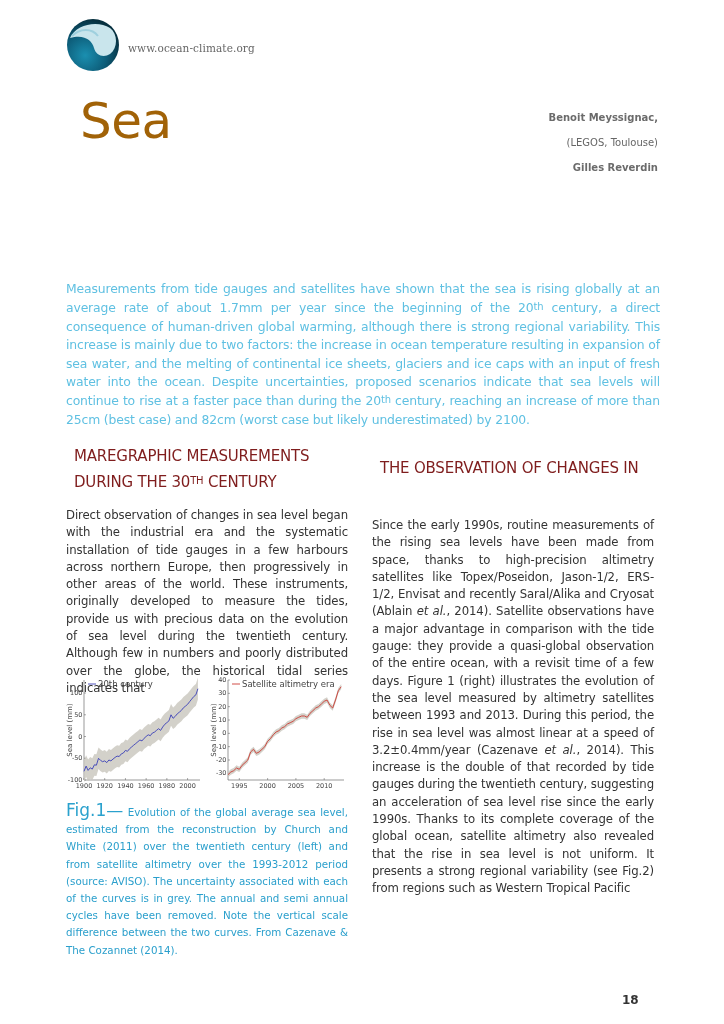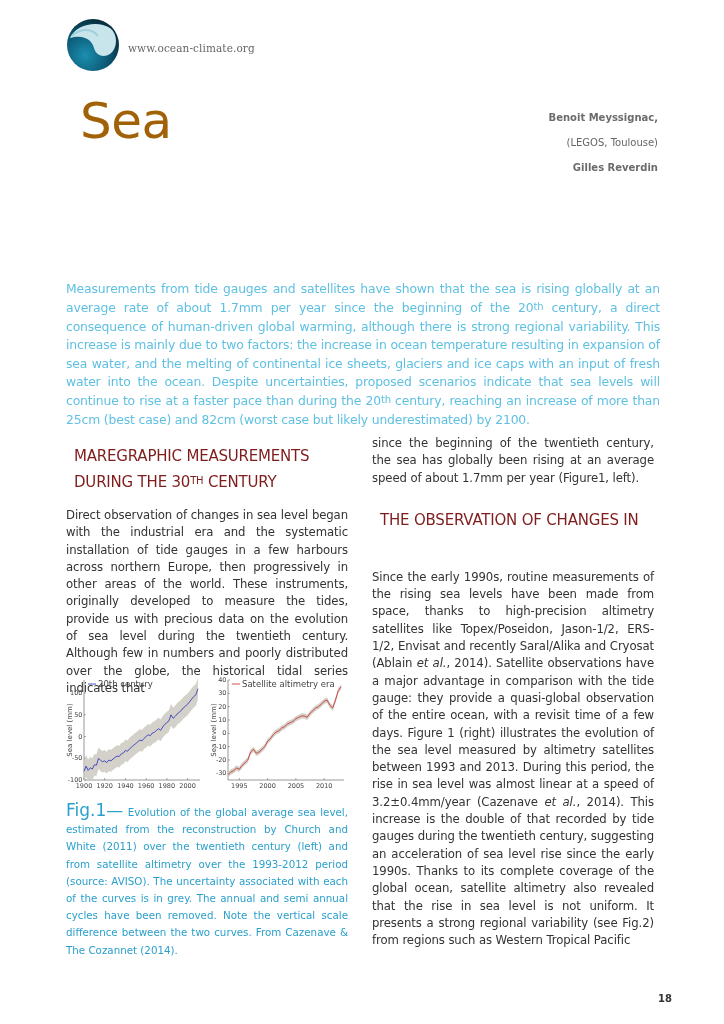--- a/index.html
+++ b/index.html
@@ -17,21 +17,21 @@
   .col-right { left:372px; }
   .section-heading { font-size:15px; line-height:26px; color:#7f1d1d; font-weight:normal; text-transform:none; letter-spacing:-0.2px; margin:8px; }
   .body-text { font-size:11.7px; line-height:17.3px; color:#333; text-align:justify; margin:0; letter-spacing:-0.1px; }
   .col-left .body-text { margin-top:12px; }
   .figure { position:absolute; left:66px; top:674px; width:282px; height:122px; }
   .caption { position:absolute; left:66px; top:802px; width:282px; font-size:10.3px; line-height:17.2px; color:#2a9fcc; text-align:justify; }
   .caption .fig-label { font-size:17px; color:#2aa1cd; }
   .col-right .body-text.first { margin-top:0; }
   .col-right .section-heading { margin-top:20px; }
   .col-right .body-text.second { margin-top:36px; }
-  .page-number { position:absolute; left:658px; top:993px; font-size:10px; font-weight:bold; color:#333; }
+  .page-number { position:absolute; left:622px; top:993px; font-size:12px; font-weight:bold; color:#333; }
   .axis-text { font-family:"DejaVu Sans", sans-serif; font-size:6.5px; fill:#444; }
   .legend-text { font-family:"DejaVu Sans", sans-serif; font-size:8.5px; fill:#444; }
   .ylabel-text { font-family:"DejaVu Sans", sans-serif; font-size:7px; fill:#444; }
 </style>
 </head>
 <body>
 
 <svg class="logo" viewBox="0 0 54 54">
   <defs>
     <radialGradient id="lg1" cx="35%" cy="70%" r="70%">
@@ -125,20 +125,19 @@
     <text x="0" y="0" text-anchor="middle" class="ylabel-text" transform="translate(150,56) rotate(-90)">Sea level (mm)</text>
     <polygon points="162.0,98.0 164.8,95.3 167.7,94.0 170.5,91.3 173.3,92.7 176.1,88.7 179.0,86.0 181.8,83.3 184.6,75.3 187.5,72.7 190.3,76.7 193.1,75.3 196.0,72.7 198.8,70.0 201.6,64.7 204.4,62.0 207.3,58.0 210.1,55.3 212.9,54.0 215.8,51.3 218.6,50.0 221.4,47.3 224.2,46.0 227.1,44.7 229.9,42.0 232.7,40.7 235.6,39.3 238.4,39.3 241.2,40.7 244.0,36.7 246.9,34.0 249.7,31.3 252.5,30.0 255.4,27.3 258.2,24.7 261.0,23.3 263.9,28.7 266.7,31.3 269.5,23.3 272.3,14.0 275.2,10.0 275.2,15.3 272.3,19.3 269.5,28.7 266.7,36.7 263.9,34.0 261.0,28.7 258.2,30.0 255.4,32.7 252.5,35.3 249.7,36.7 246.9,39.3 244.0,42.0 241.2,46.0 238.4,44.7 235.6,44.7 232.7,46.0 229.9,47.3 227.1,50.0 224.2,51.3 221.4,52.7 218.6,55.3 215.8,56.7 212.9,59.3 210.1,60.7 207.3,63.3 204.4,67.3 201.6,70.0 198.8,75.3 196.0,78.0 193.1,80.7 190.3,82.0 187.5,78.0 184.6,80.7 181.8,88.7 179.0,91.3 176.1,94.0 173.3,98.0 170.5,96.7 167.7,99.3 164.8,100.7 162.0,103.3" fill="#c8c5bd" opacity="0.8"></polygon>
     <polyline points="162.0,100.7 164.8,98.0 167.7,96.7 170.5,94.0 173.3,95.3 176.1,91.3 179.0,88.7 181.8,86.0 184.6,78.0 187.5,75.3 190.3,79.3 193.1,78.0 196.0,75.3 198.8,72.7 201.6,67.3 204.4,64.7 207.3,60.7 210.1,58.0 212.9,56.7 215.8,54.0 218.6,52.7 221.4,50.0 224.2,48.7 227.1,47.3 229.9,44.7 232.7,43.3 235.6,42.0 238.4,42.0 241.2,43.3 244.0,39.3 246.9,36.7 249.7,34.0 252.5,32.7 255.4,30.0 258.2,27.3 261.0,26.0 263.9,31.3 266.7,34.0 269.5,26.0 272.3,16.7 275.2,12.7" fill="none" stroke="#cc3b33" stroke-width="0.9"></polyline>
     <line x1="166" y1="10" x2="174" y2="10" stroke="#cc3b33" stroke-width="0.9"></line>
     <text x="176" y="13" class="legend-text">Satellite altimetry era</text>
   </svg>
 
 <div class="caption"><span class="fig-label">Fig.1—</span><span> Evolution of the global average sea level, estimated from the reconstruction by Church and White (2011) over the twentieth century (left) and from satellite altimetry over the 1993-2012 period (source: AVISO). The uncertainty associated with each of the curves is in grey. The annual and semi annual cycles have been removed. Note the vertical scale difference between the two curves. From Cazenave &amp; The Cozannet (2014).</span></div>
 
 <div class="col col-right">
-  <p class="body-text first">since the beginning of the twentieth century, the sea has globally been rising at an average speed of about 1.7mm per year (Figure1, left).</p>
   <h2 class="section-heading">
     <span>THE OBSERVATION OF CHANGES IN</span><br>
   </h2>
   <p class="body-text second"><span>Since the early 1990s, routine measurements of the rising sea levels have been made from space, thanks to high-precision altimetry satellites like Topex/Poseidon, Jason-1/2, ERS-1/2, Envisat and recently Saral/Alika and Cryosat (Ablain </span><em>et al.</em><span>, 2014). Satellite observations have a major advantage in comparison with the tide gauge: they provide a quasi-global observation of the entire ocean, with a revisit time of a few days. Figure 1 (right) illustrates the evolution of the sea level measured by altimetry satellites between 1993 and 2013. During this period, the rise in sea level was almost linear at a speed of 3.2±0.4mm/year (Cazenave </span><em>et al.</em><span>, 2014). This increase is the double of that recorded by tide gauges during the twentieth century, suggesting an acceleration of sea level rise since the early 1990s. Thanks to its complete coverage of the global ocean, satellite altimetry also revealed that the rise in sea level is not uniform. It presents a strong regional variability (see Fig.2) from regions such as Western Tropical Pacific</span></p>
 </div>
 
 <div class="page-number">18</div>
 
 </body></html>

